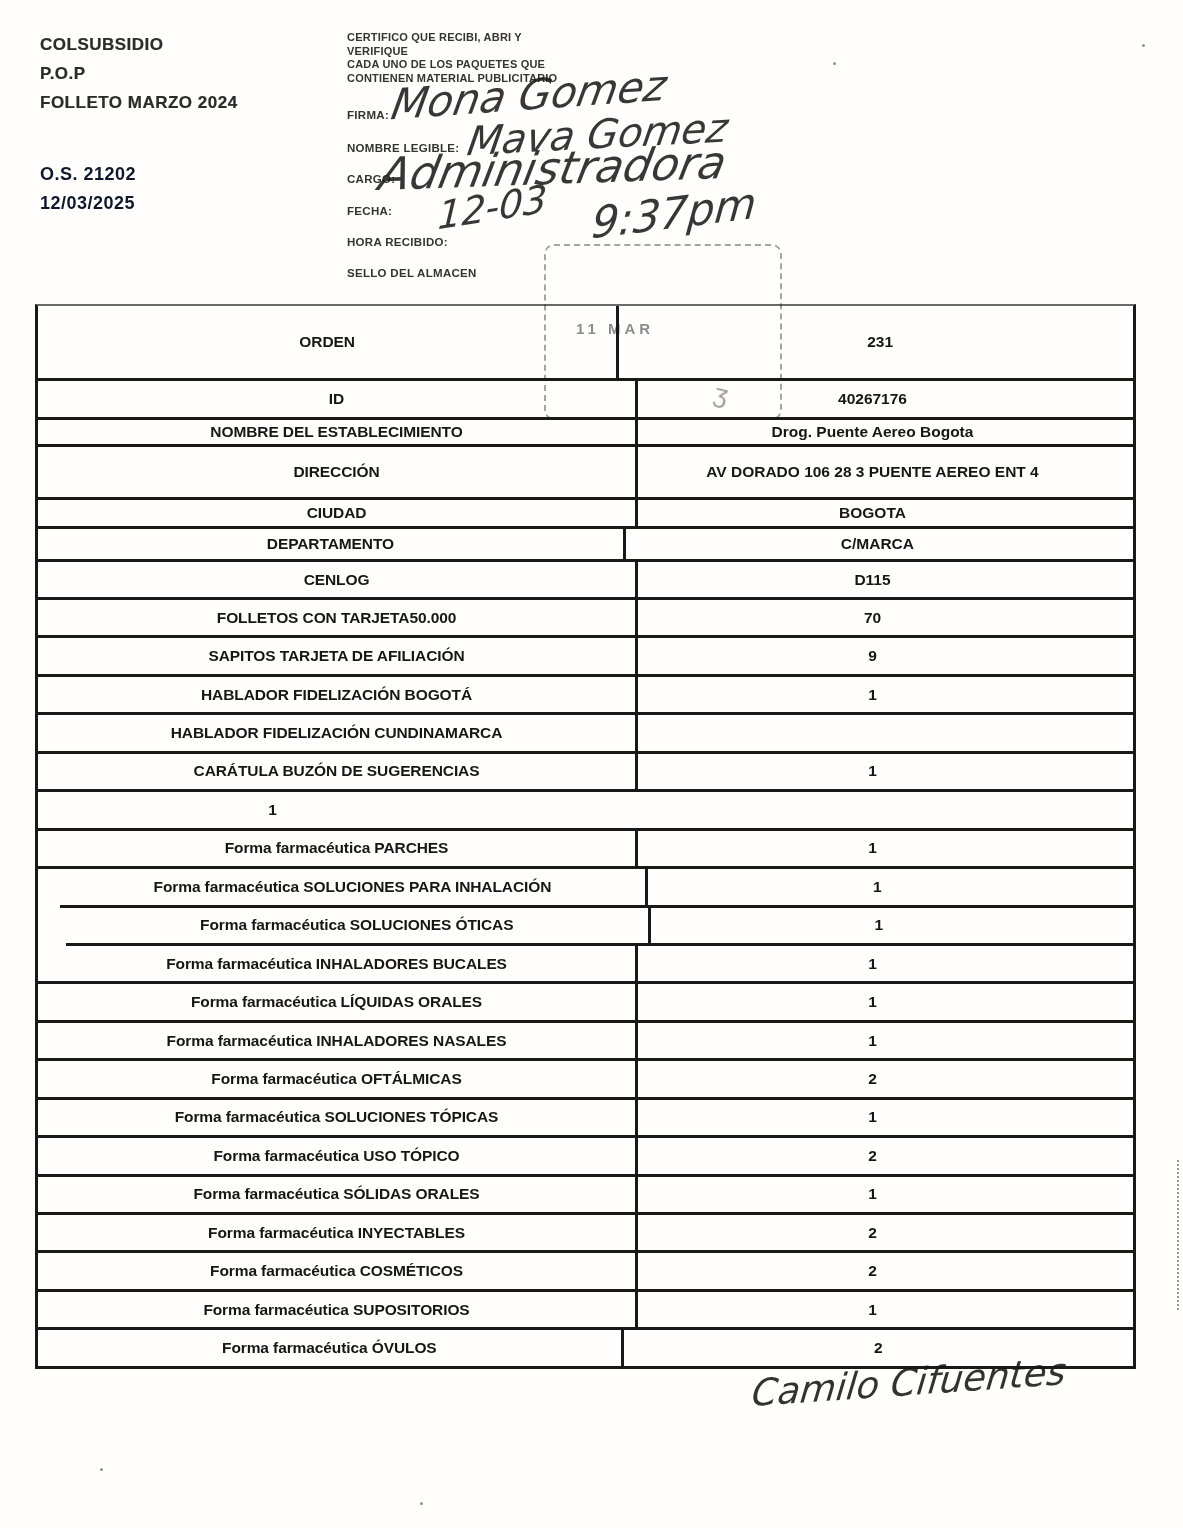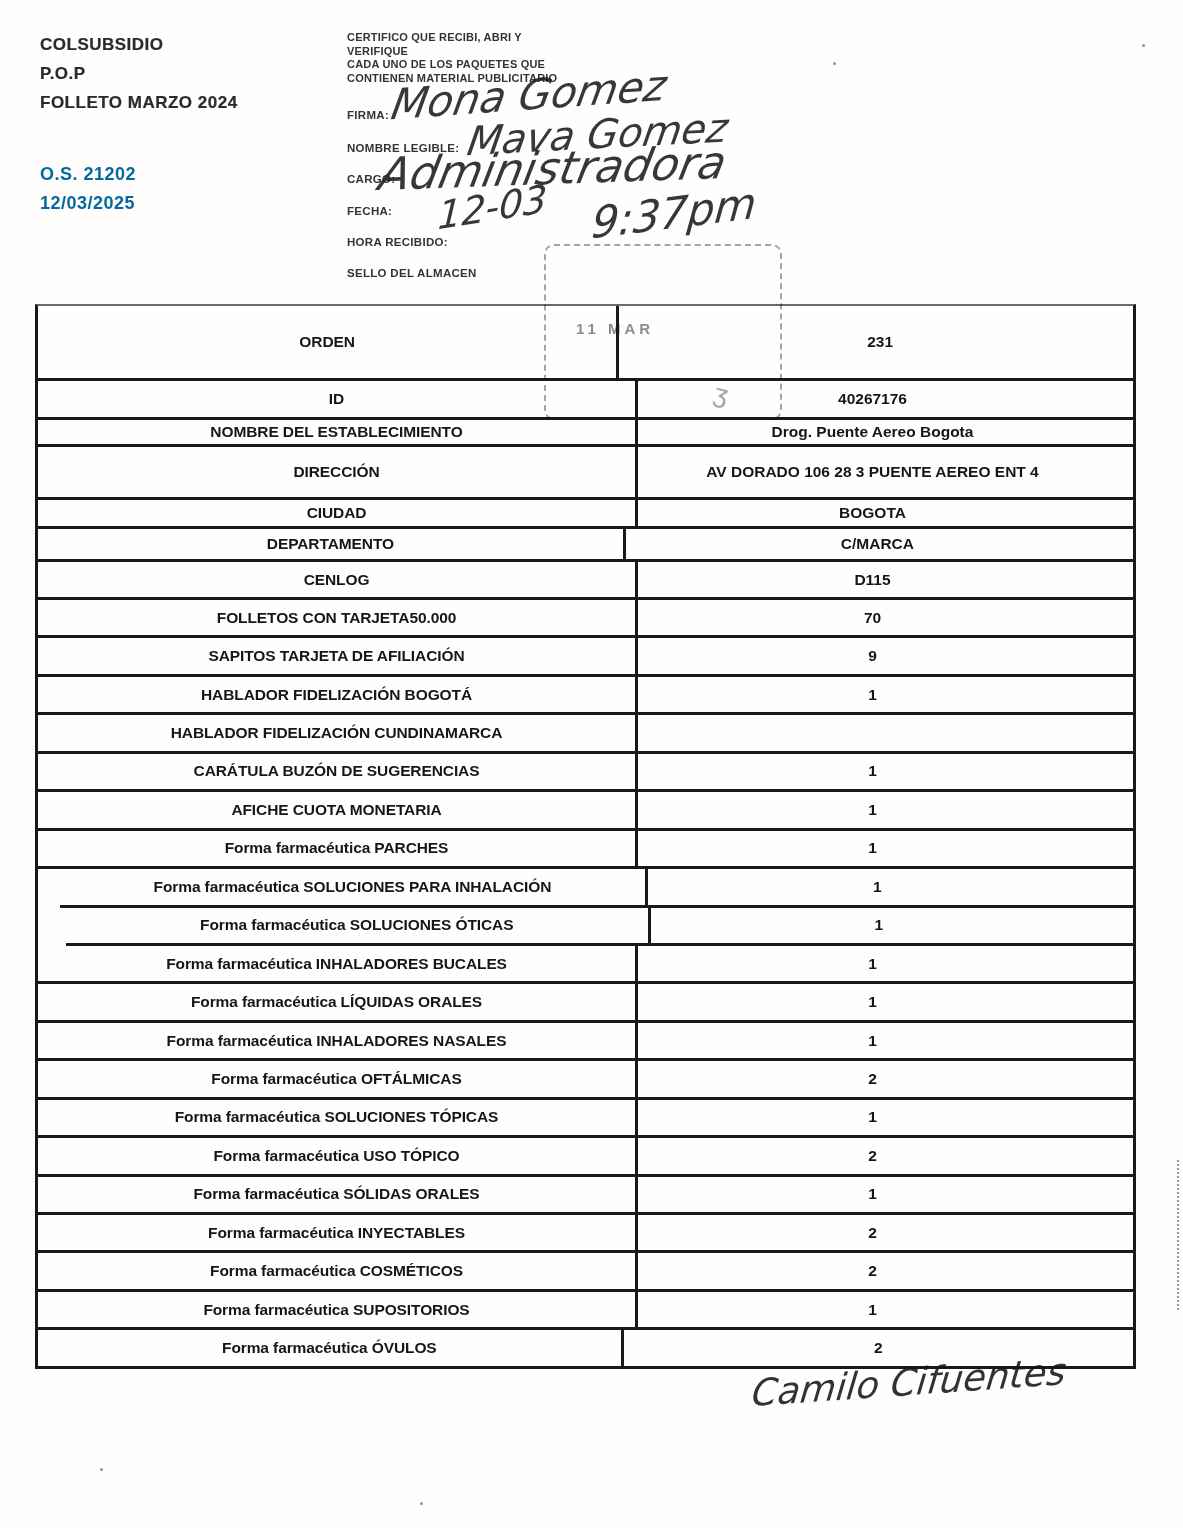--- a/index.html
+++ b/index.html
@@ -9,21 +9,21 @@
     background:#fffefd;
     font-family:"Liberation Sans", sans-serif;
     color:#1f1f1f;
     overflow:hidden;
   }
   
   .hdr-left{position:absolute;left:40px;top:30px;line-height:29px;
     font-size:17px;font-weight:700;color:#2b2b2b;letter-spacing:.5px;
     -webkit-text-stroke:.2px #2b2b2b;}
   .hdr-os{position:absolute;left:40px;top:160px;line-height:29px;
-    font-size:18px;font-weight:700;color:#0369a1;letter-spacing:.5px;}
+    font-size:18px;font-weight:700;color:#0f172a;letter-spacing:.5px;}
   
   .cert{position:absolute;left:347px;top:31px;font-size:11px;font-weight:700;
     line-height:13.5px;color:#333;letter-spacing:.2px;width:290px;}
   .flabel{position:absolute;left:347px;font-size:11.5px;font-weight:700;
     color:#333;letter-spacing:.3px;}
   
   .hw{position:absolute;font-family:"DejaVu Sans", sans-serif;font-style:italic;
     color:#1c1c1c;white-space:nowrap;transform-origin:left center;opacity:.88;}
   .hw-sign{left:392px;top:80px;font-size:42px;transform:rotate(-4deg) skewX(-14deg);}
   .hw-name{left:468px;top:118px;font-size:40px;transform:rotate(-3deg) skewX(-12deg);}
@@ -136,21 +136,20 @@
       </div>
       <div class="trow" style="height: 38.45px;">
         <div class="tcell tlabel">HABLADOR FIDELIZACIÓN CUNDINAMARCA</div>
         <div class="tcell tvalue"></div>
       </div>
       <div class="trow" style="height: 38.45px;">
         <div class="tcell tlabel">CARÁTULA BUZÓN DE SUGERENCIAS</div>
         <div class="tcell tvalue">1</div>
       </div>
       <div class="trow" style="height: 38.45px;">
-        <div class="tcell tlabel">AFICHE CUOTA MONETARIA</div>
         <div class="tcell tvalue">1</div>
       </div>
       <div class="trow" style="height: 38.45px;">
         <div class="tcell tlabel">Forma farmacéutica PARCHES</div>
         <div class="tcell tvalue">1</div>
       </div>
       <div class="trow" style="height: 38.45px; margin-left: 22px;">
         <div class="tcell tlabel">Forma farmacéutica SOLUCIONES PARA INHALACIÓN</div>
         <div class="tcell tvalue">1</div>
       </div>

